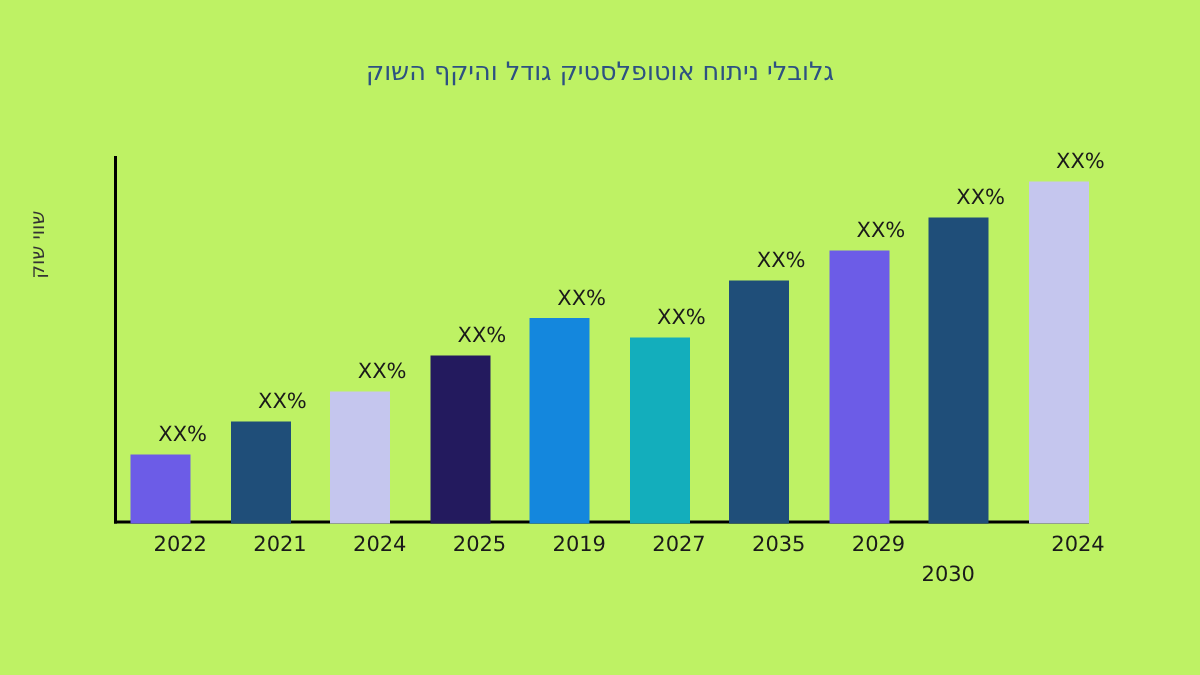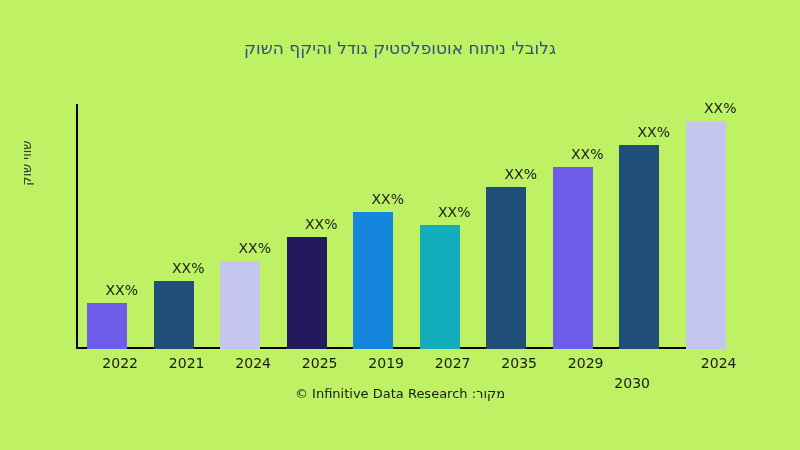--- a/index.html
+++ b/index.html
@@ -212,15 +212,14 @@
       <div class="xtick" style="left: 133px; width: 62px;">2024</div>
       <div class="xtick" style="left: 199.5px; width: 62px;">2025</div>
       <div class="xtick" style="left: 266px; width: 62px;">2019</div>
       <div class="xtick" style="left: 332.5px; width: 62px;">2027</div>
       <div class="xtick" style="left: 399px; width: 62px;">2035</div>
       <div class="xtick" style="left: 465.5px; width: 62px;">2029</div>
       <div class="xtick" style="left: 512px; width: 62px; margin-top: 20px;">2030</div>
       <div class="xtick" style="left: 598.5px; width: 62px;">2024</div>
     </div>
 
-  <div class="footer">מקור: Infinitive Data Research ©</div>
 
 </div>
 
 </body></html>

